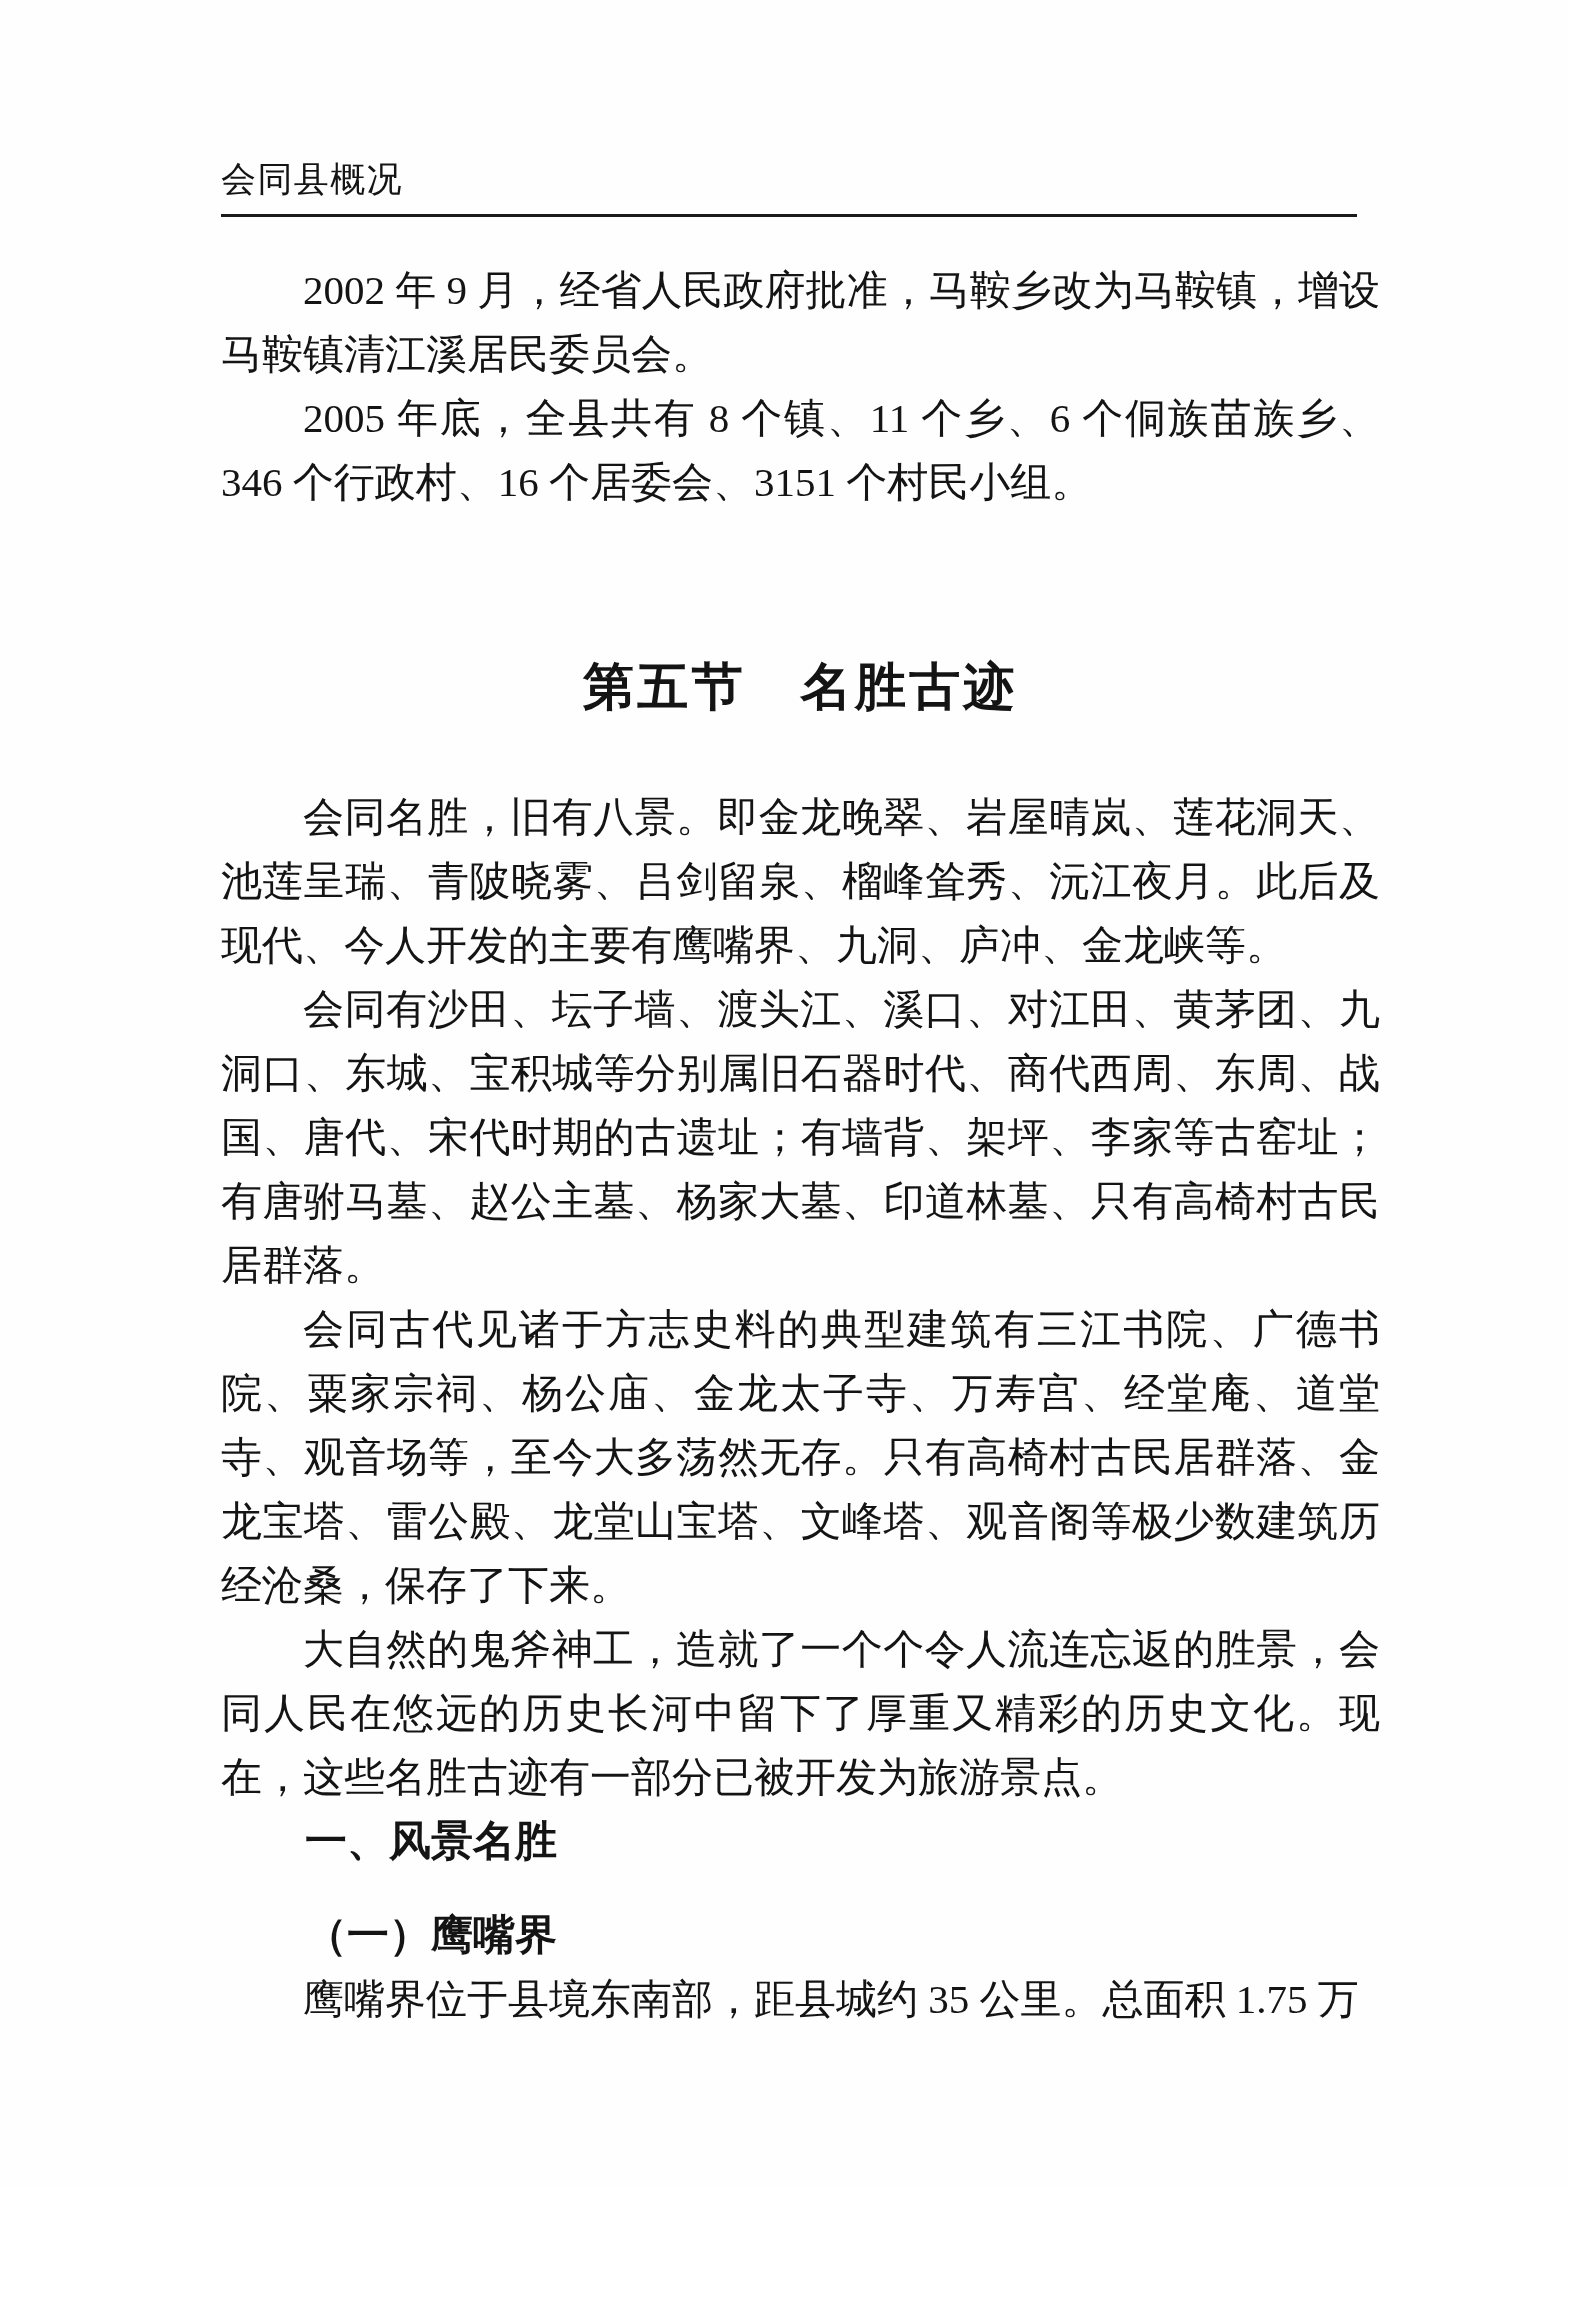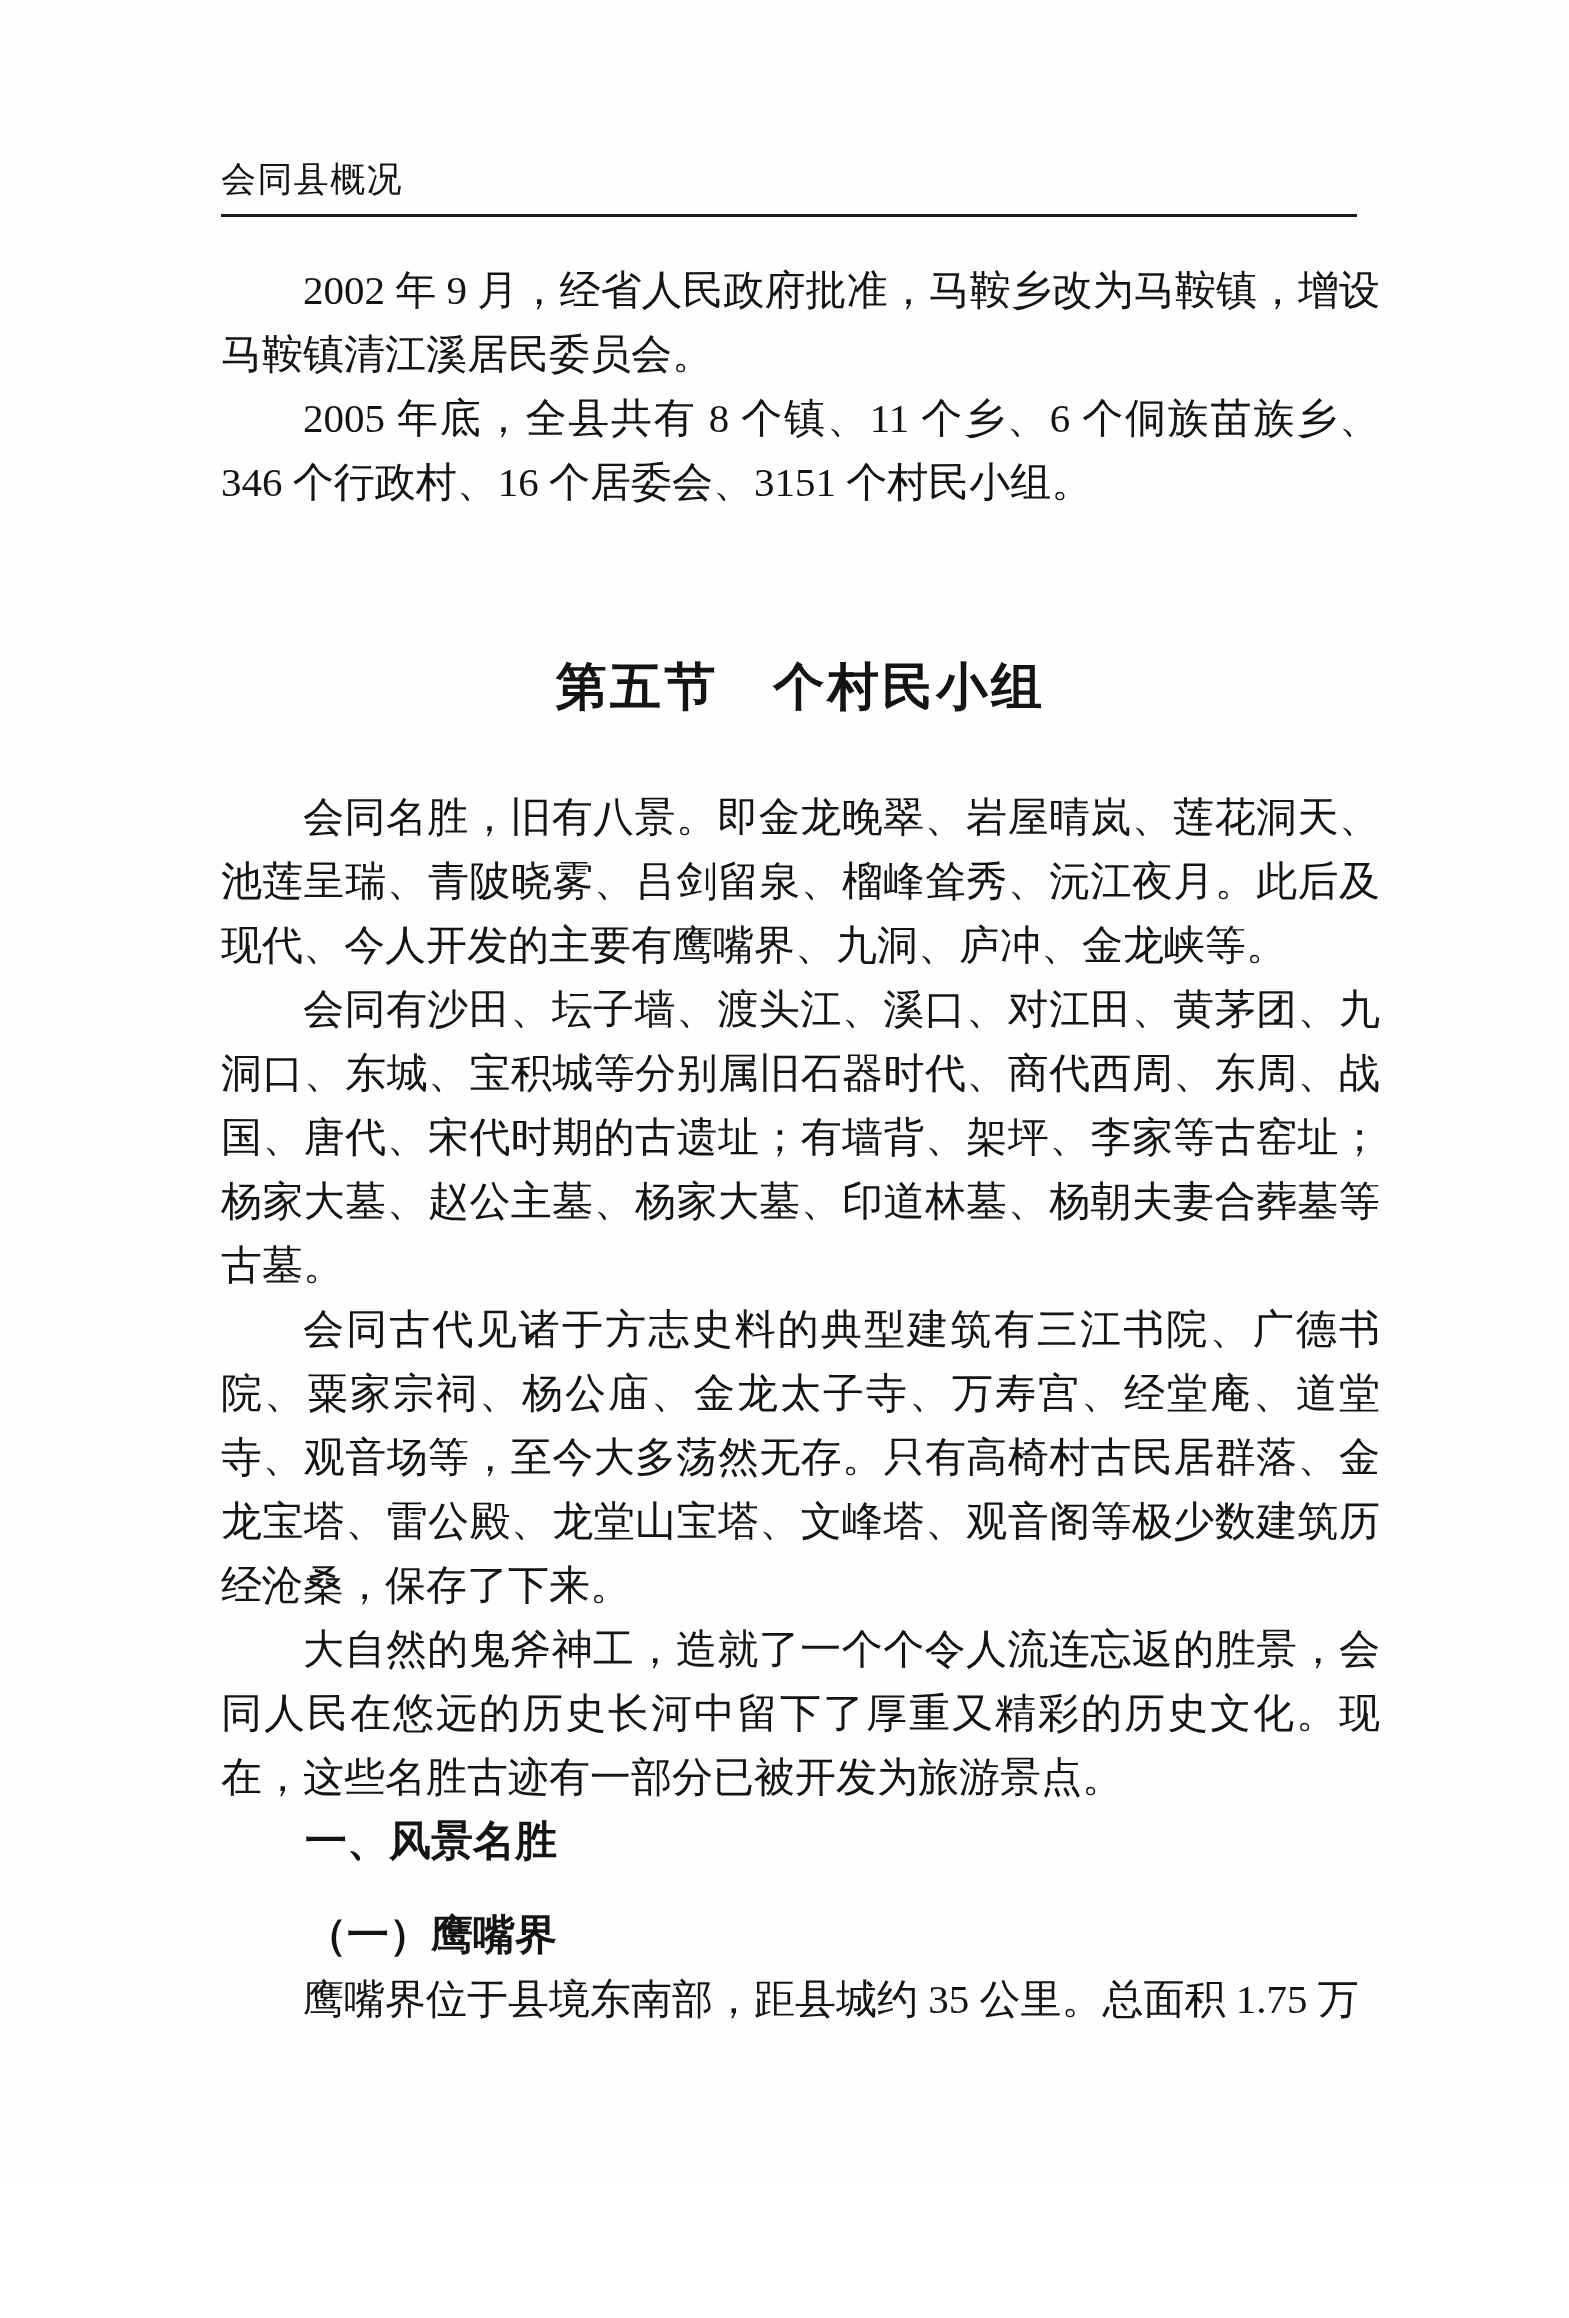--- a/index.html
+++ b/index.html
@@ -81,25 +81,25 @@
   <div class="running-header">会同县概况</div>
 
   <div class="rule"></div>
 
   <div class="body">
 
     <p class="p-first">2002 年 9 月，经省人民政府批准，马鞍乡改为马鞍镇，增设马鞍镇清江溪居民委员会。</p>
 
     <p>2005 年底，全县共有 8 个镇、11 个乡、6 个侗族苗族乡、346 个行政村、16 个居委会、3151 个村民小组。</p>
 
-    <h2 class="section-title">第五节　个村民小组</h2>
+    <h2 class="section-title">第五节　名胜古迹</h2>
 
     <p class="p-after-title">会同名胜，旧有八景。即金龙晚翠、岩屋晴岚、莲花洞天、池莲呈瑞、青陂晓雾、吕剑留泉、榴峰耸秀、沅江夜月。此后及现代、今人开发的主要有鹰嘴界、九洞、庐冲、金龙峡等。</p>
 
-    <p>会同有沙田、坛子墙、渡头江、溪口、对江田、黄茅团、九洞口、东城、宝积城等分别属旧石器时代、商代西周、东周、战国、唐代、宋代时期的古遗址；有墙背、架坪、李家等古窑址；杨家大墓、赵公主墓、杨家大墓、印道林墓、杨朝夫妻合葬墓等古墓。</p>
+    <p>会同有沙田、坛子墙、渡头江、溪口、对江田、黄茅团、九洞口、东城、宝积城等分别属旧石器时代、商代西周、东周、战国、唐代、宋代时期的古遗址；有墙背、架坪、李家等古窑址；有唐驸马墓、赵公主墓、杨家大墓、印道林墓、只有高椅村古民居群落。</p>
 
     <p>会同古代见诸于方志史料的典型建筑有三江书院、广德书院、粟家宗祠、杨公庙、金龙太子寺、万寿宫、经堂庵、道堂寺、观音场等，至今大多荡然无存。只有高椅村古民居群落、金龙宝塔、雷公殿、龙堂山宝塔、文峰塔、观音阁等极少数建筑历经沧桑，保存了下来。</p>
 
     <p>大自然的鬼斧神工，造就了一个个令人流连忘返的胜景，会同人民在悠远的历史长河中留下了厚重又精彩的历史文化。现在，这些名胜古迹有一部分已被开发为旅游景点。</p>
 
     <h3 class="heading-l1">一、风景名胜</h3>
 
     <h4 class="heading-l2">（一）鹰嘴界</h4>
 
     <p>鹰嘴界位于县境东南部，距县城约 35 公里。总面积 1.75 万</p>

